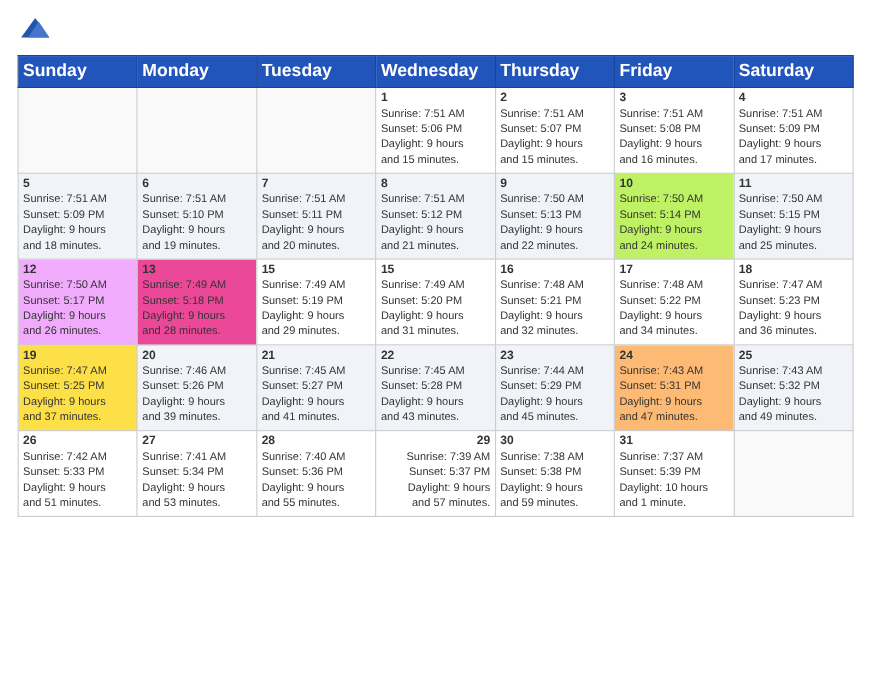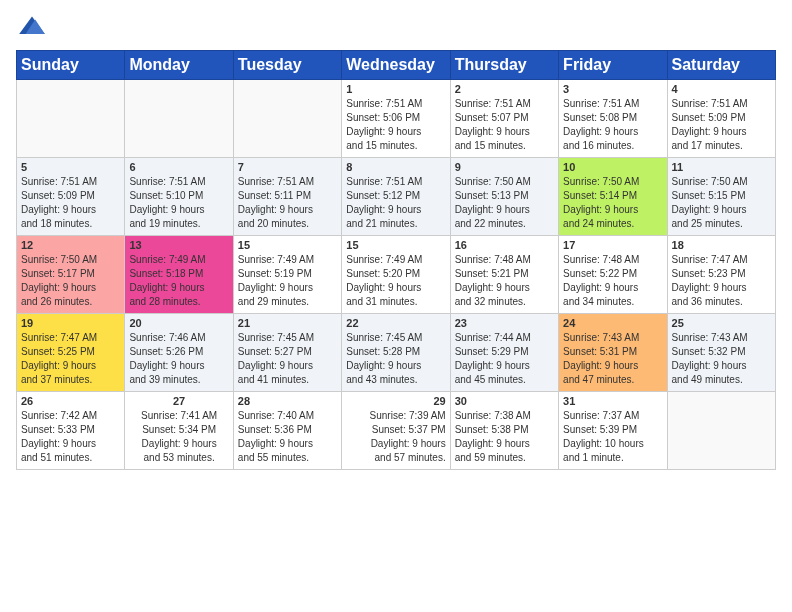--- a/index.html
+++ b/index.html
@@ -177,21 +177,21 @@
           <td style="background: #bef264;">
             <div class="day-number">10</div>
             <div class="day-info">Sunrise: 7:50 AM<br>Sunset: 5:14 PM<br>Daylight: 9 hours<br>and 24 minutes.</div>
           </td>
           <td style="background: rgb(240, 244, 248);">
             <div class="day-number">11</div>
             <div class="day-info">Sunrise: 7:50 AM<br>Sunset: 5:15 PM<br>Daylight: 9 hours<br>and 25 minutes.</div>
           </td>
         </tr>
         <tr>
-          <td style="background: #fca5a5;">
+          <td style="background: #f0abfc;">
             <div class="day-number">12</div>
             <div class="day-info">Sunrise: 7:50 AM<br>Sunset: 5:17 PM<br>Daylight: 9 hours<br>and 26 minutes.</div>
           </td>
           <td style="background: #ec4899;">
             <div class="day-number">13</div>
             <div class="day-info">Sunrise: 7:49 AM<br>Sunset: 5:18 PM<br>Daylight: 9 hours<br>and 28 minutes.</div>
           </td>
           <td style="background: rgb(255, 255, 255);">
             <div class="day-number">15</div>
             <div class="day-info">Sunrise: 7:49 AM<br>Sunset: 5:19 PM<br>Daylight: 9 hours<br>and 29 minutes.</div>
@@ -241,21 +241,21 @@
           <td style="background: rgb(240, 244, 248); margin-left: 44px;">
             <div class="day-number">25</div>
             <div class="day-info">Sunrise: 7:43 AM<br>Sunset: 5:32 PM<br>Daylight: 9 hours<br>and 49 minutes.</div>
           </td>
         </tr>
         <tr>
           <td style="background: rgb(255, 255, 255);">
             <div class="day-number">26</div>
             <div class="day-info">Sunrise: 7:42 AM<br>Sunset: 5:33 PM<br>Daylight: 9 hours<br>and 51 minutes.</div>
           </td>
-          <td style="background: rgb(255, 255, 255); text-align: center;">
+          <td style="background: rgb(255, 255, 255);">
             <div class="day-number">27</div>
             <div class="day-info">Sunrise: 7:41 AM<br>Sunset: 5:34 PM<br>Daylight: 9 hours<br>and 53 minutes.</div>
           </td>
           <td style="background: rgb(255, 255, 255);">
             <div class="day-number">28</div>
             <div class="day-info">Sunrise: 7:40 AM<br>Sunset: 5:36 PM<br>Daylight: 9 hours<br>and 55 minutes.</div>
           </td>
           <td style="background: rgb(255, 255, 255); text-align: right;">
             <div class="day-number">29</div>
             <div class="day-info">Sunrise: 7:39 AM<br>Sunset: 5:37 PM<br>Daylight: 9 hours<br>and 57 minutes.</div>

